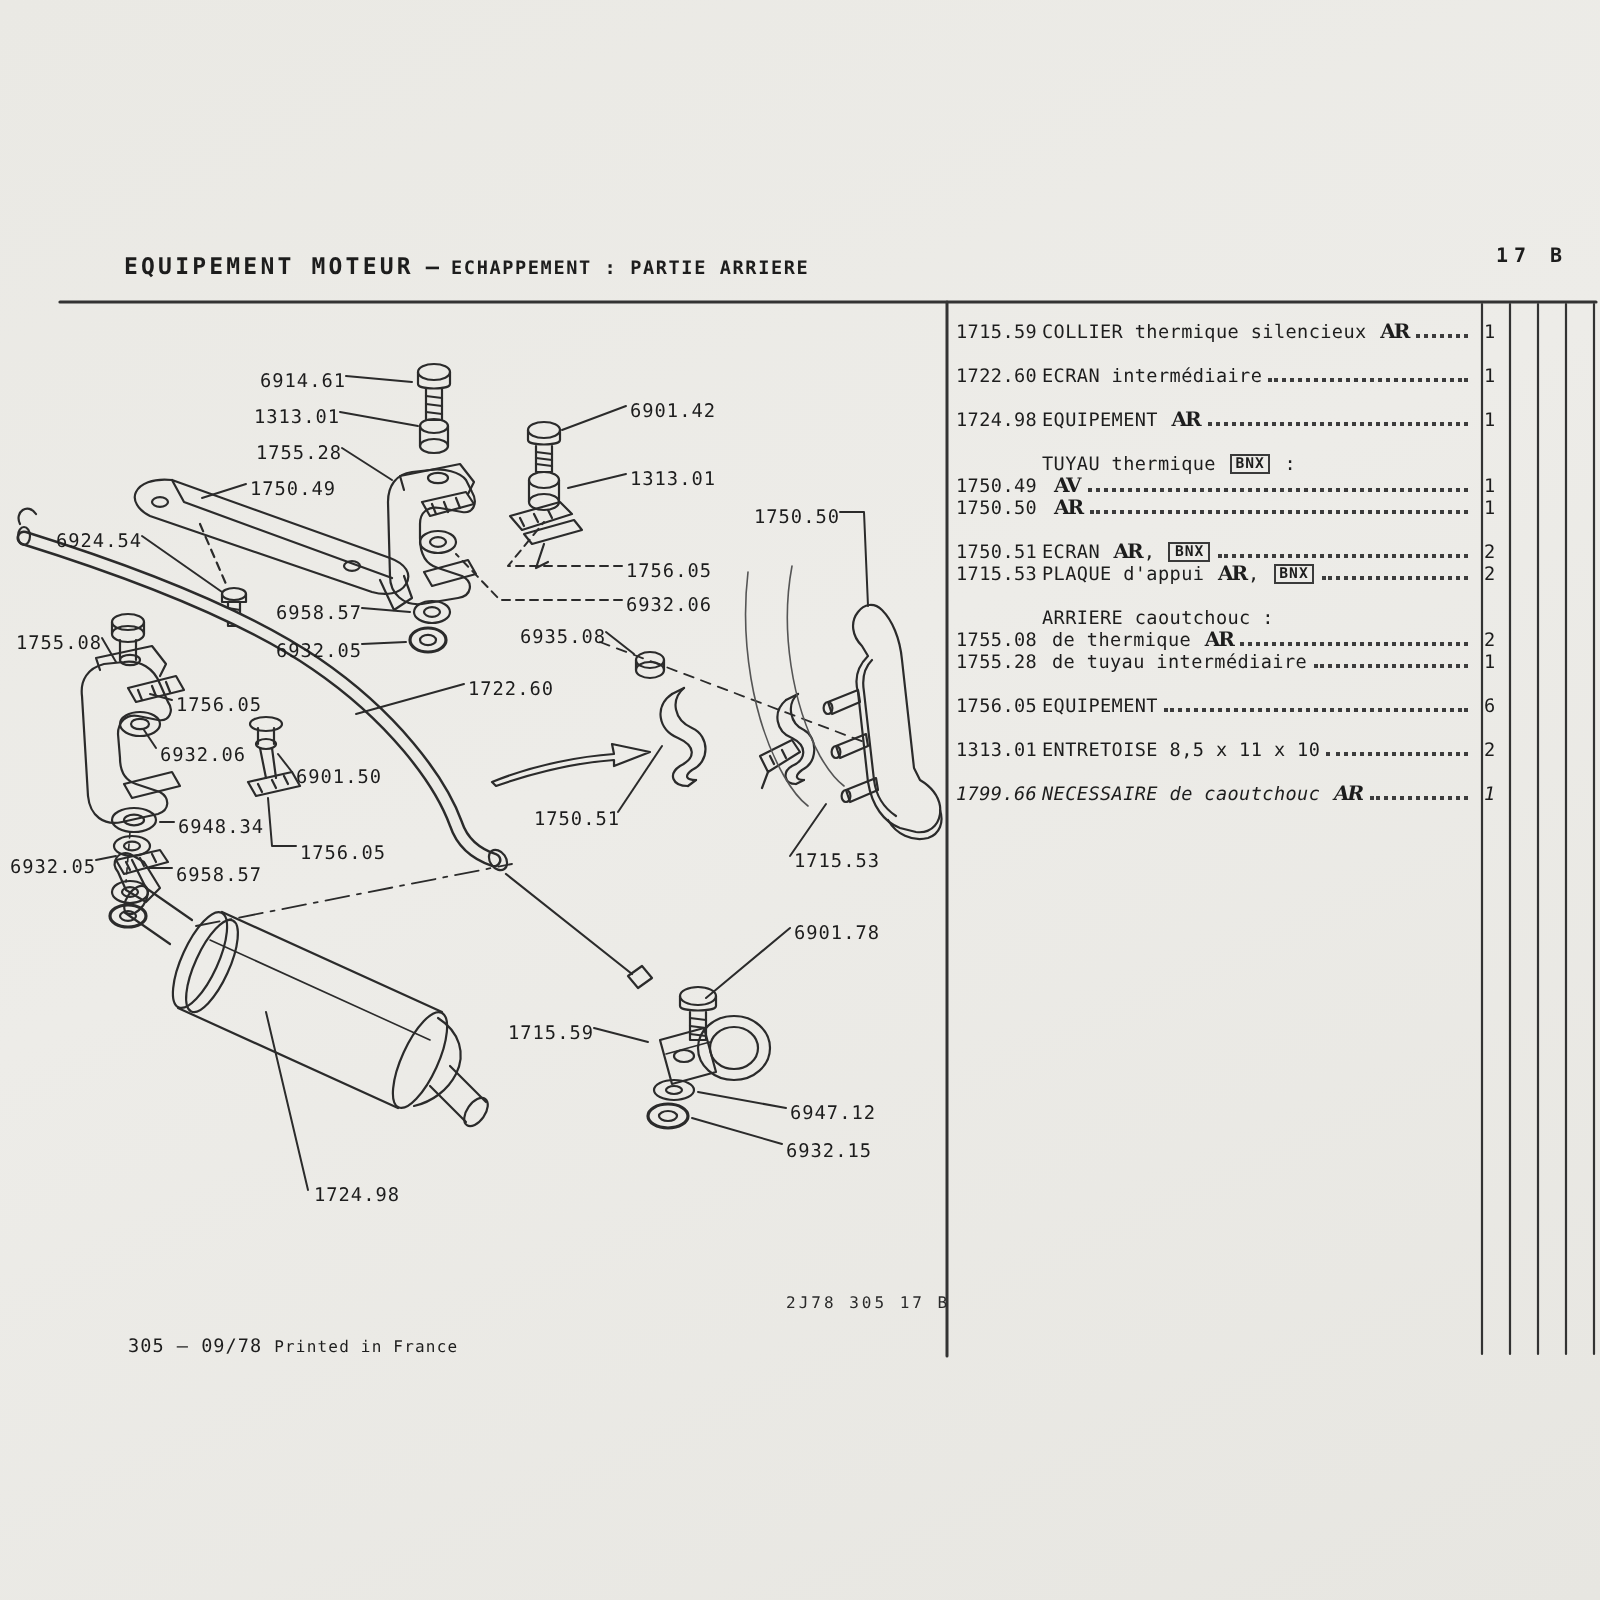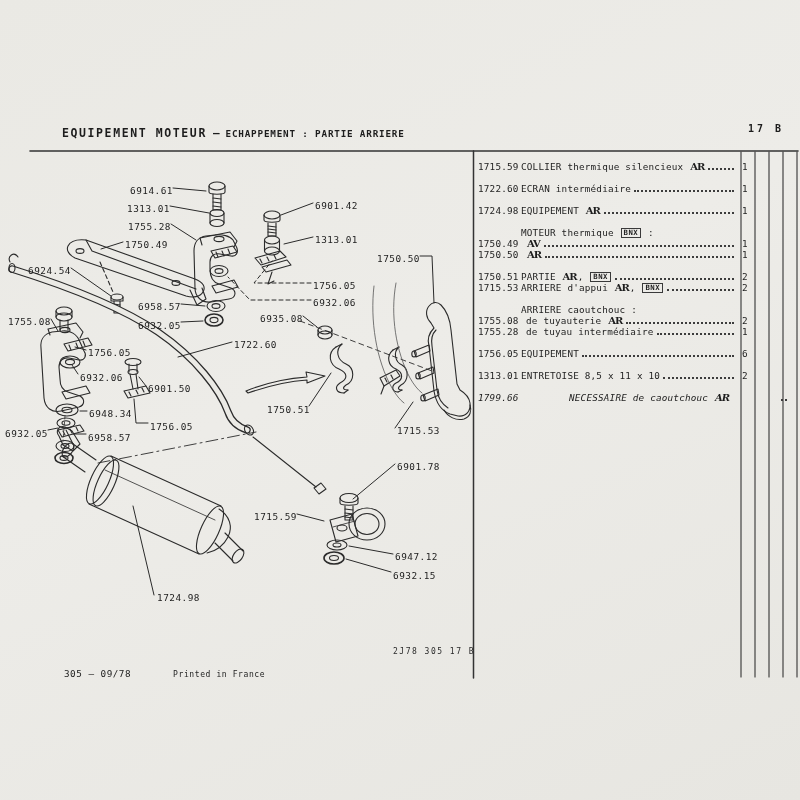--- a/index.html
+++ b/index.html
@@ -11,32 +11,32 @@
   
   .hdr{position:absolute;left:62px;top:122px;white-space:nowrap;}
   .hdr .t1{font-size:11.5px;font-weight:bold;letter-spacing:1.6px;}
   .hdr .dash{font-size:11px;font-weight:bold;padding:0 6px;}
   .hdr .t2{font-size:9.3px;font-weight:bold;letter-spacing:0.8px;}
   .pagenum{position:absolute;left:748px;top:123px;font-size:10px;font-weight:bold;letter-spacing:3px;}
   
   .plist{position:absolute;left:478px;top:161px;width:280px;}
   .prow{display:flex;align-items:baseline;height:11px;line-height:11px;font-size:9.3px;letter-spacing:0.2px;white-space:nowrap;}
   .prow.gap{margin-top:11px;}
-  .prow.italic{font-style:italic;gap:48px;}
+  .prow.italic{font-style:italic;}
   .prow .ref{width:43px;flex:0 0 43px;}
   .prow .desc{flex:0 0 auto;}
   .prow.indent .desc{padding-left:5px;}
   .prow .dots{flex:1 1 auto;border-bottom:2px dotted #3c3c3c;margin:0 3px 2px 3px;min-width:6px;}
   .prow.nodots .dots{visibility:hidden;}
   .prow .qty{flex:0 0 16px;padding-left:5px;}
   .scr{font-family:"DejaVu Serif",serif;font-weight:600;font-size:10px;letter-spacing:-1px;padding:0 1px;}
   .bnx{display:inline-block;border:1px solid #3a3a3a;font-size:7.3px;font-weight:bold;letter-spacing:0.5px;padding:0 2px;line-height:8px;position:relative;top:-1.5px;margin:0 1px;}
   
   .footer{position:absolute;left:64px;top:668px;font-size:9.3px;letter-spacing:0.5px;white-space:nowrap;}
-  .footer .printed{font-size:8px;letter-spacing:0.6px;padding-left:6px;margin-left:36px;}
+  .footer .printed{font-size:8px;letter-spacing:0.6px;padding-left:6px;}
   
   svg.art{position:absolute;left:0;top:0;pointer-events:none;}
   svg.art path,svg.art ellipse,svg.art line,svg.art polyline,svg.art circle{vector-effect:non-scaling-stroke;}
   .lbl{font-family:"DejaVu Sans Mono",monospace;font-size:9.4px;letter-spacing:0.5px;fill:#1d1d1d;}
   .code{font-family:"DejaVu Sans Mono",monospace;font-size:8px;letter-spacing:1.5px;fill:#2a2a2a;}
 </style>
 </head>
 <body>
 
 <div class="page">
@@ -328,57 +328,57 @@
     <span class="qty">1</span>
   </div>
       <div class="prow gap">
     <span class="ref">1724.98</span>
     <span class="desc"><span>EQUIPEMENT </span><span class="scr">AR</span></span>
     <span class="dots"></span>
     <span class="qty">1</span>
   </div>
       <div class="prow gap nodots">
     <span class="ref"></span>
-    <span class="desc"><span>MOTEUR thermique </span><span class="bnx">BNX</span><span> :</span></span>
+    <span class="desc"><span>TUYAU thermique </span><span class="bnx">BNX</span><span> :</span></span>
     <span class="dots"></span>
     <span class="qty"></span>
   </div>
       <div class="prow indent">
     <span class="ref">1750.49</span>
     <span class="desc"><span class="scr">AV</span></span>
     <span class="dots"></span>
     <span class="qty">1</span>
   </div>
       <div class="prow indent">
     <span class="ref">1750.50</span>
     <span class="desc"><span class="scr">AR</span></span>
     <span class="dots"></span>
     <span class="qty">1</span>
   </div>
       <div class="prow gap">
     <span class="ref">1750.51</span>
-    <span class="desc"><span>PARTIE </span><span class="scr">AR</span><span>, </span><span class="bnx">BNX</span></span>
+    <span class="desc"><span>ECRAN </span><span class="scr">AR</span><span>, </span><span class="bnx">BNX</span></span>
     <span class="dots"></span>
     <span class="qty">2</span>
   </div>
       <div class="prow">
     <span class="ref">1715.53</span>
-    <span class="desc"><span>ARRIERE d'appui </span><span class="scr">AR</span><span>, </span><span class="bnx">BNX</span></span>
+    <span class="desc"><span>PLAQUE d'appui </span><span class="scr">AR</span><span>, </span><span class="bnx">BNX</span></span>
     <span class="dots"></span>
     <span class="qty">2</span>
   </div>
       <div class="prow gap nodots">
     <span class="ref"></span>
     <span class="desc"><span>ARRIERE caoutchouc :</span></span>
     <span class="dots"></span>
     <span class="qty"></span>
   </div>
       <div class="prow indent">
     <span class="ref">1755.08</span>
-    <span class="desc"><span>de tuyauterie </span><span class="scr">AR</span></span>
+    <span class="desc"><span>de thermique </span><span class="scr">AR</span></span>
     <span class="dots"></span>
     <span class="qty">2</span>
   </div>
       <div class="prow indent">
     <span class="ref">1755.28</span>
     <span class="desc"><span>de tuyau intermédiaire</span></span>
     <span class="dots"></span>
     <span class="qty">1</span>
   </div>
       <div class="prow gap">

